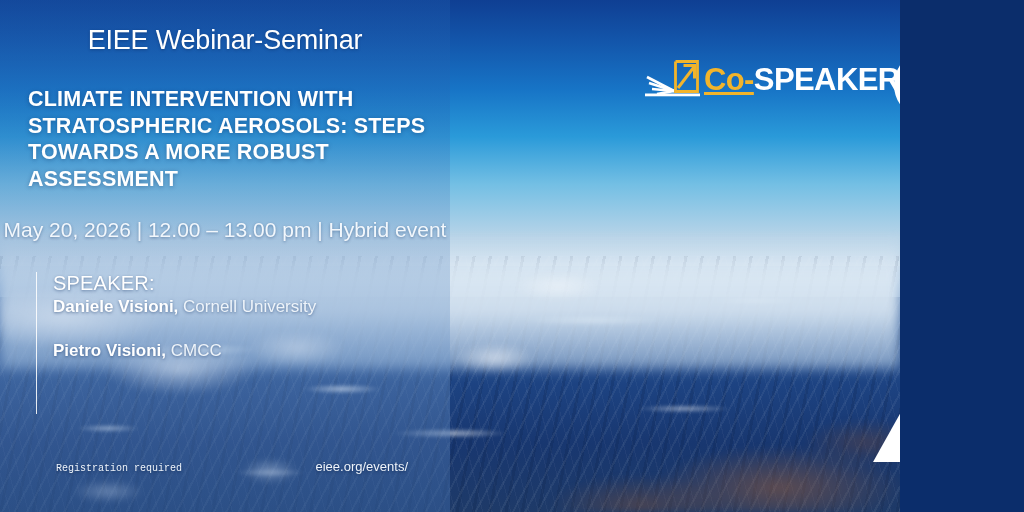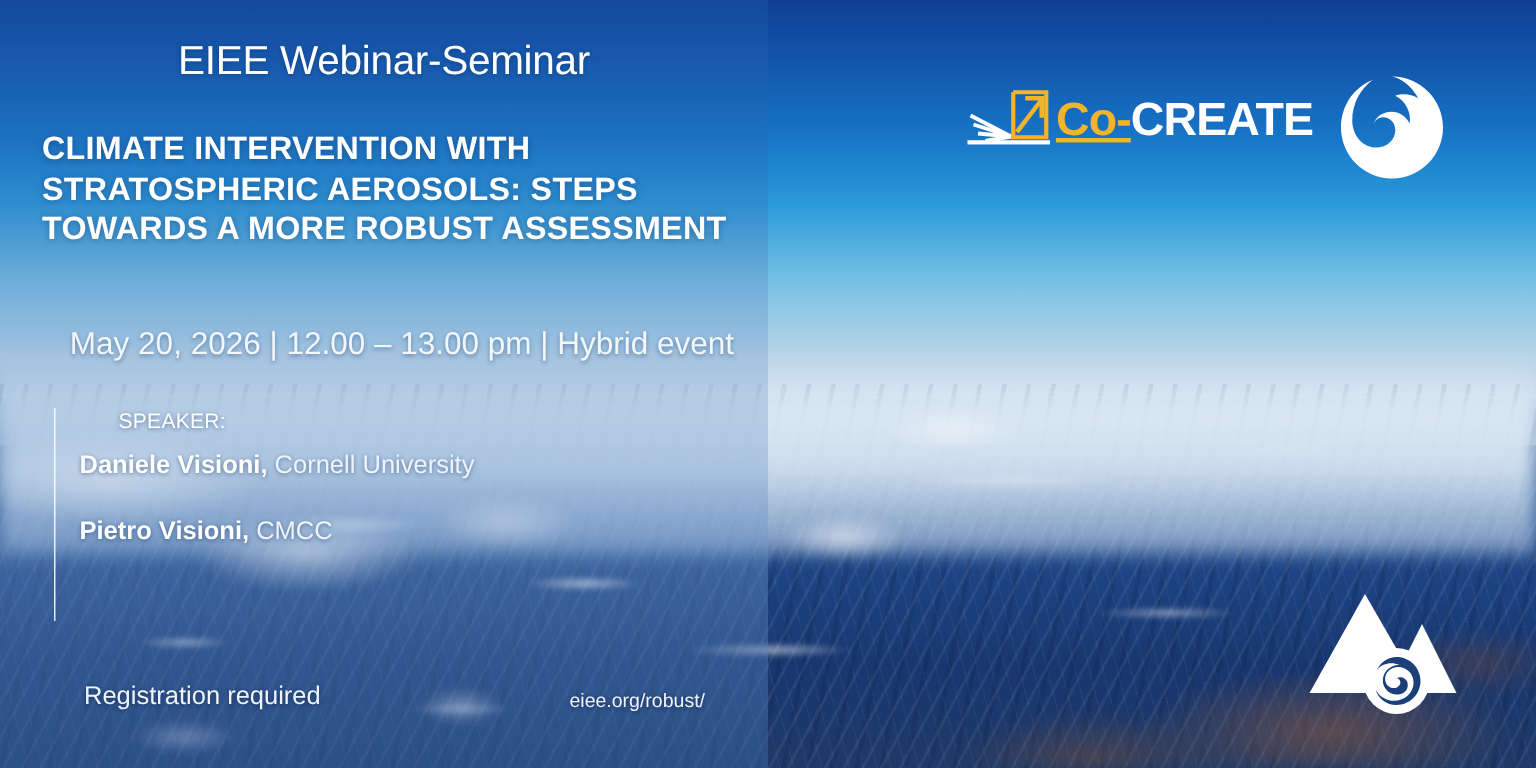--- a/index.html
+++ b/index.html
@@ -2,21 +2,21 @@
 <html><head>
 <meta charset="utf-8">
 <title>EIEE Webinar-Seminar</title>
 <style>
   * { margin:0; padding:0; box-sizing:border-box; }
   html,body { width:1024px; height:512px; overflow:hidden; background:#0b2d6b; }
   body { font-family:"Liberation Sans", sans-serif; }
 
   .poster {
     position:relative;
-    width:1024px; height:512px;
+    width:900px; height:512px;
     overflow:hidden;
     user-select:none;
   }
 
   
   .photo { position:absolute; inset:0; }
 
   
   .sky {
     position:absolute; left:0; top:0; width:100%; height:58%;
@@ -128,50 +128,50 @@
 
   .headline {
     position:absolute; top:86px; left:28px; right:22px;
     font-size:21.5px; line-height:26.5px;
     font-weight:600; letter-spacing:.2px;
     color:#ffffff; text-transform:uppercase;
     text-shadow:0 1px 4px rgba(10,40,90,.40);
   }
 
   .when {
-    position:absolute; top:218px; left:12px; width:100%;
+    position:absolute; top:218px; left:0; width:100%;
     text-align:center;
     font-size:21px; font-weight:400;
     color:#f2f7fc;
     text-shadow:0 1px 3px rgba(10,40,90,.42);
   }
 
   .people {
     position:absolute; top:272px; left:36px;
     padding-left:16px;
     border-left:1.5px solid rgba(255,255,255,.88);
     height:142px;
   }
   .role {
-    font-size:14px; font-weight:400; color:#ffffff; letter-spacing:.2px;
+    font-size:20px; font-weight:400; color:#ffffff; letter-spacing:.2px;
     text-shadow:0 1px 3px rgba(10,40,90,.5);
-    margin-left:26px;
   }
   .person {
-    font-size:17px; color:#ffffff; margin-top:12px;
+    font-size:17px; color:#ffffff; margin-top:2px;
     text-shadow:0 1px 3px rgba(10,40,90,.5);
   }
   .person .name { font-weight:700; }
   .person .affil { font-weight:400; color:#eef4fa; }
   .block2 { margin-top:24px; }
 
   .footer-left {
     position:absolute; bottom:38px; left:56px;
-    font-size:17px; color:#eef4fb; font-weight:400;
+    font-size:10px; color:#eef4fb; font-weight:400;
     text-shadow:0 1px 3px rgba(8,30,70,.6);
+    font-family:Liberation Mono, monospace;
   }
   .footer-right {
     position:absolute; bottom:38px; right:42px;
     font-size:13px; color:#eef4fb; font-weight:400;
     text-shadow:0 1px 3px rgba(8,30,70,.6);
   }
 
   
   .cocreate {
     position:absolute; top:58px; left:644px;
@@ -223,21 +223,21 @@
 
       <div class="block2">
         <div class="person">
           <span class="name">Pietro Visioni,</span><span class="affil"> CMCC</span>
         </div>
       </div>
     </div>
 
     <div class="footer-left">Registration required</div>
 
-    <div class="footer-right">eiee.org/robust/</div>
+    <div class="footer-right">eiee.org/events/</div>
   </div>
 
   <div class="cocreate">
     <svg class="cocreate-mark" width="56" height="42" viewBox="0 0 56 42">
 
       <g stroke="#ffffff" stroke-width="2.6" stroke-linecap="butt">
         <line x1="30" y1="33" x2="3" y2="19"></line>
         <line x1="30" y1="33" x2="5" y2="25"></line>
         <line x1="30" y1="33" x2="8" y2="31"></line>
         <line x1="30" y1="33" x2="13" y2="36"></line>
@@ -247,21 +247,21 @@
 
       <g stroke="#f2b42b" stroke-width="2.8" fill="none">
         <polyline points="31.5,3.5 53.5,3.5 53.5,33.5 31.5,33.5 31.5,3.5"></polyline>
       </g>
       <g stroke="#f2b42b" stroke-width="3" stroke-linecap="butt" fill="none">
         <line x1="34" y1="30" x2="50" y2="9"></line>
         <polyline points="39.5,7.5 50.5,7.5 50.5,20.5"></polyline>
       </g>
     </svg>
     <div class="cocreate-word">
-      <span class="co">Co-</span><span class="create">CREATE</span>
+      <span class="co">Co-</span><span class="create">SPEAKER</span>
     </div>
   </div>
 
   <svg class="swirl-logo" width="70" height="70" viewBox="0 0 70 70">
     <path fill="#ffffff" d="
       M35 1
       C53.8 1 69 16.2 69 35
       C69 53.8 53.8 69 35 69
       C16.2 69 1 53.8 1 35
       C1 20.5 9.6 8.2 22 3.3

